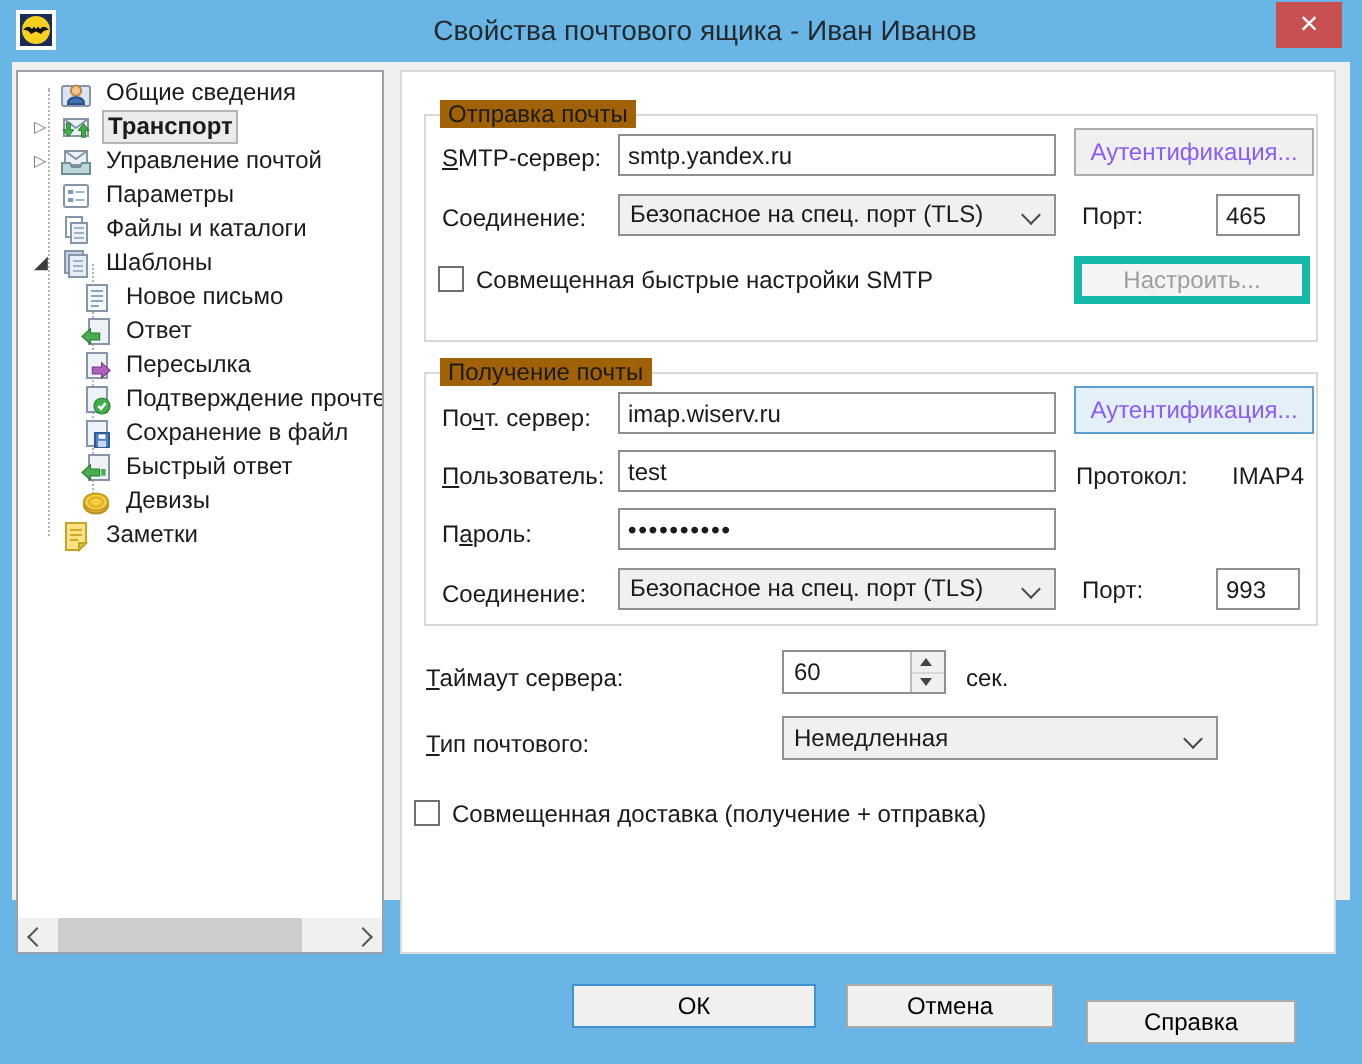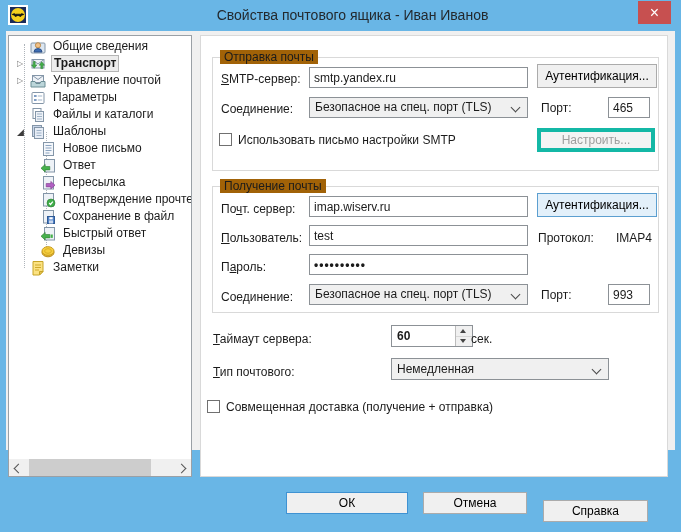--- a/index.html
+++ b/index.html
@@ -43,26 +43,26 @@
   .group-label{position:absolute;top:-8px;left:7px;background:#a16207;padding:0 4px;color:#1b1b1b;}
   .g1{left:11px;top:21px;width:447px;height:114px;}
   .g2{left:11px;top:150px;width:447px;height:127px;}
   .flabel{position:absolute;line-height:15px;white-space:nowrap;}
   .flabel u{text-decoration:underline;}
   .tbox{position:absolute;height:21px;border:1px solid #8c9196;box-sizing:border-box;background:#fff;font-family:inherit;font-size:12px;padding:0 4px;color:#1b1b1b;}
   .pw{letter-spacing:1px;font-weight:bold;}
   .combo{position:absolute;height:21px;border:1px solid #8c9196;box-sizing:border-box;background:#f0f0f0;cursor:default;}
   .combo .cval{position:absolute;left:5px;top:2px;right:22px;white-space:nowrap;overflow:hidden;}
   .combo .chev{position:absolute;right:8px;top:6px;width:6px;height:6px;border-right:1.4px solid #4a4a4a;border-bottom:1.4px solid #4a4a4a;transform:rotate(45deg);}
-  .btn{position:absolute;background:#f0f0f0;border:1px solid #ababab;font-family:inherit;font-size:12px;color:#000000;cursor:pointer;padding:0;}
+  .btn{position:absolute;background:#f0f0f0;border:1px solid #ababab;font-family:inherit;font-size:12px;color:#8b5cf6;cursor:pointer;padding:0;}
   .btn.highlight{background:#e3f0fa;border:1px solid #5c9fd0;}
   .btn:disabled{background:#f4f4f4;border:4px solid #14b8a6;color:#9e9e9e;}
   .cb{position:absolute;width:13px;height:13px;background:#fff;border:1px solid #707070;box-sizing:border-box;cursor:pointer;}
   .spinner{position:absolute;width:82px;height:22px;border:1px solid #8c9196;box-sizing:border-box;background:#fff;}
-  .spin-val{position:absolute;left:5px;top:3px;font-weight:bold;}
+  .spin-val{position:absolute;left:5px;top:3px;}
   .spin-col{position:absolute;right:0;top:0;bottom:0;width:16px;border-left:1px solid #bcbcbc;background:#f0f0f0;}
   .spin-up,.spin-dn{position:absolute;left:0;width:100%;height:50%;cursor:pointer;}
   .spin-up{top:0;border-bottom:1px solid #d6d6d6;}
   .spin-dn{bottom:0;}
   .spin-up::before,.spin-dn::before{content:"";position:absolute;left:4px;border-left:3.5px solid transparent;border-right:3.5px solid transparent;}
   .spin-up::before{top:3px;border-bottom:4px solid #444;}
   .spin-dn::before{top:3px;border-top:4px solid #444;}
   
   .fbtn{position:absolute;top:461px;height:22px;background:#f0f0f0;border:1px solid #ababab;font-family:inherit;font-size:12px;cursor:pointer;}
   .fbtn.focus-blue{border:1px solid #3f92d2;}
@@ -287,21 +287,21 @@
 
       <span class="flabel" style="left:20px;top:66px;">Соединение:</span>
       <div class="combo" style="left:108px;top:61px;width:219px;">
         <span class="cval">Безопасное на спец. порт (TLS)</span>
         <span class="chev"></span>
       </div>
       <span class="flabel" style="left:340px;top:65px;">Порт:</span>
       <input class="tbox" style="left: 407px; top: 61px; width: 42px;" value="465">
 
       <span class="cb" style="left:18px;top:97px;"></span>
-      <span class="flabel" style="left:37px;top:97px;">Использовать письмо настройки SMTP</span>
+      <span class="flabel" style="left:37px;top:97px;">Совмещенная быстрые настройки SMTP</span>
       <button class="btn" style="left:336px;top:92px;width:118px;height:24px;" disabled="">Настроить...</button>
 
       <div class="group g2">
         <span class="group-label">Получение почты</span>
       </div>
       <span class="flabel" style="left:20px;top:166px;"><span>По</span><u>ч</u><span>т. сервер:</span></span>
       <input class="tbox" style="left: 108px; top: 160px; width: 219px;" value="imap.wiserv.ru">
       <button class="btn highlight" style="left:336px;top:157px;width:120px;height:24px;">Аутентификация...</button>
 
       <span class="flabel" style="left:20px;top:195px;"><span></span><u>П</u><span>ользователь:</span></span>
@@ -321,21 +321,21 @@
       <input class="tbox" style="left: 407px; top: 248px; width: 42px;" value="993">
 
       <span class="flabel" style="left:12px;top:296px;"><span></span><u>Т</u><span>аймаут сервера:</span></span>
       <div class="spinner" style="left:190px;top:289px;">
         <span class="spin-val">60</span>
         <div class="spin-col">
           <div class="spin-up"></div>
           <div class="spin-dn"></div>
         </div>
       </div>
-      <span class="flabel" style="left:270px;top:296px;">сек.</span>
+      <span class="flabel" style="left:282px;top:296px;">сек.</span>
 
       <span class="flabel" style="left:12px;top:329px;"><span></span><u>Т</u><span>ип почтового:</span></span>
       <div class="combo" style="left:190px;top:322px;width:218px;height:22px;">
         <span class="cval" style="top:3px;">Немедленная</span>
         <span class="chev" style="top:7px;"></span>
       </div>
 
       <span class="cb" style="left:6px;top:364px;"></span>
       <span class="flabel" style="left:25px;top:364px;">Совмещенная доставка (получение + отправка)</span>
     </div>

